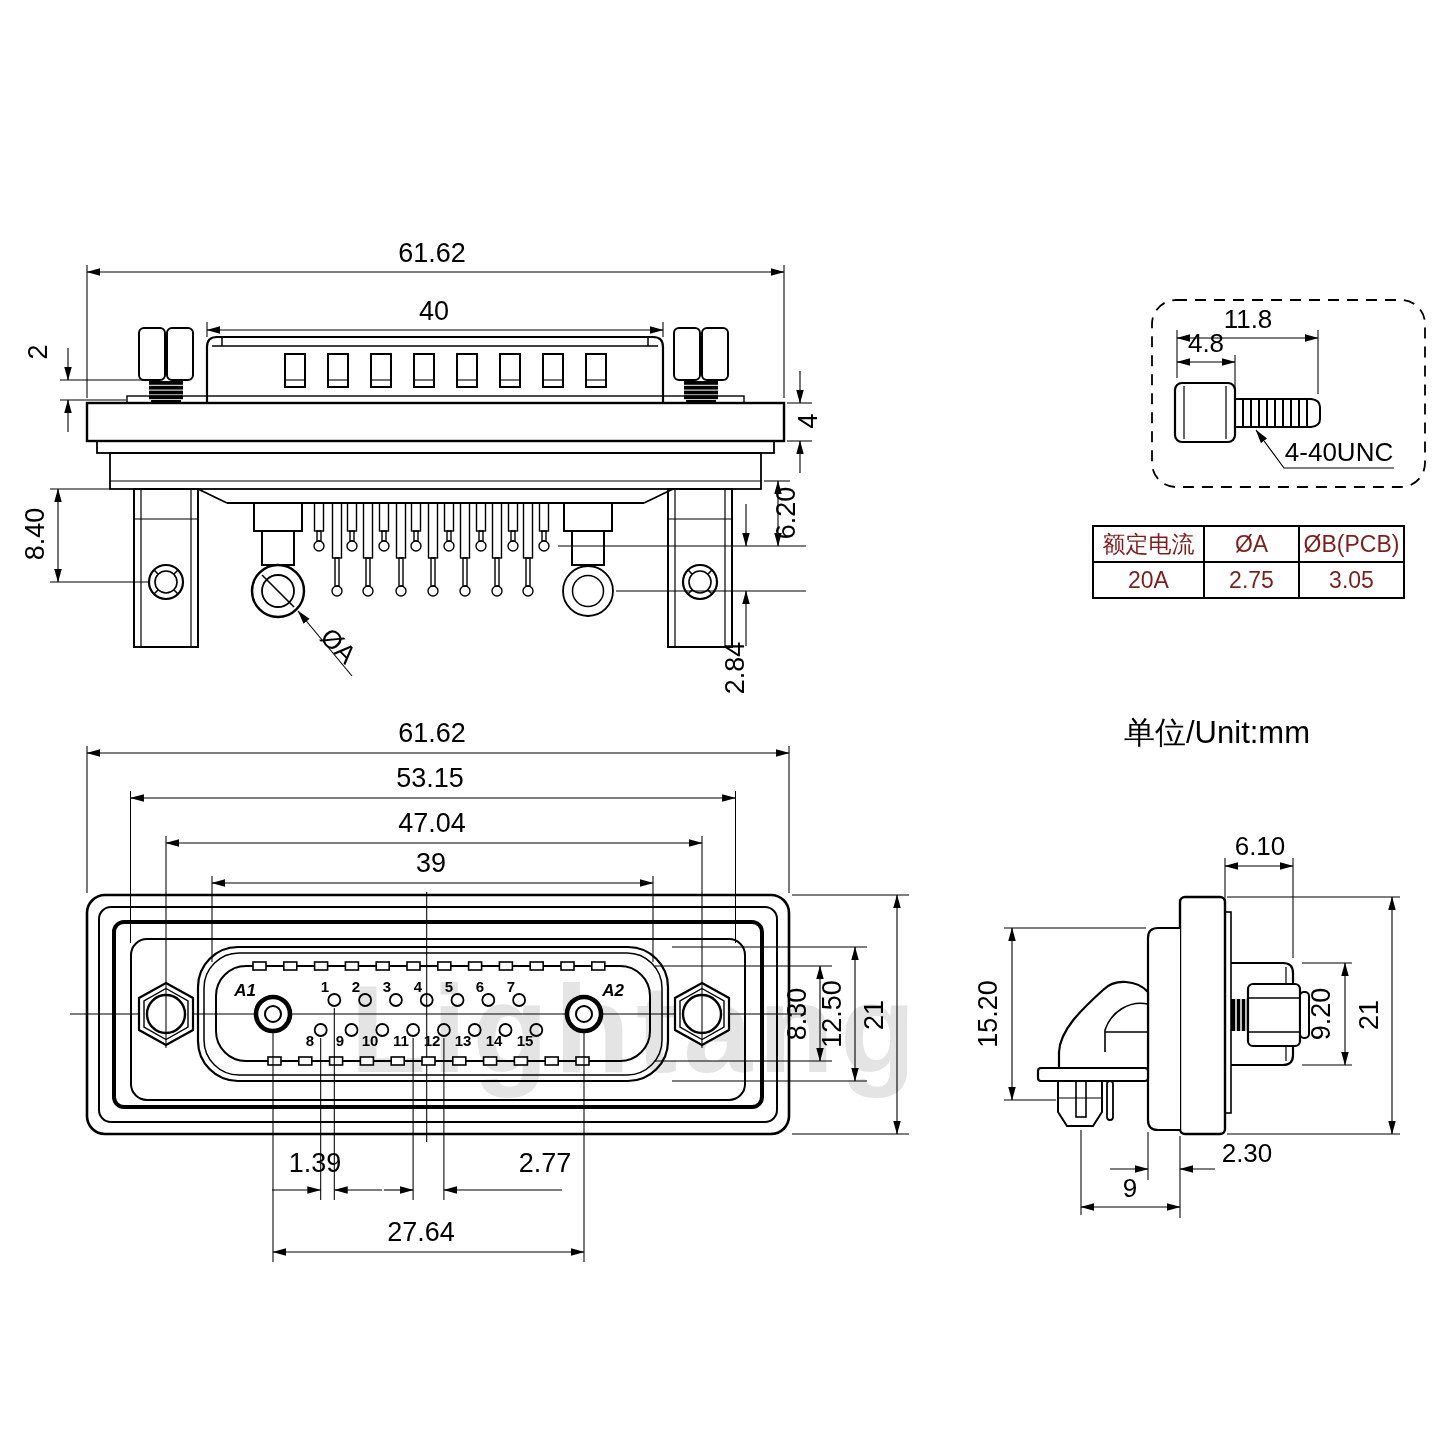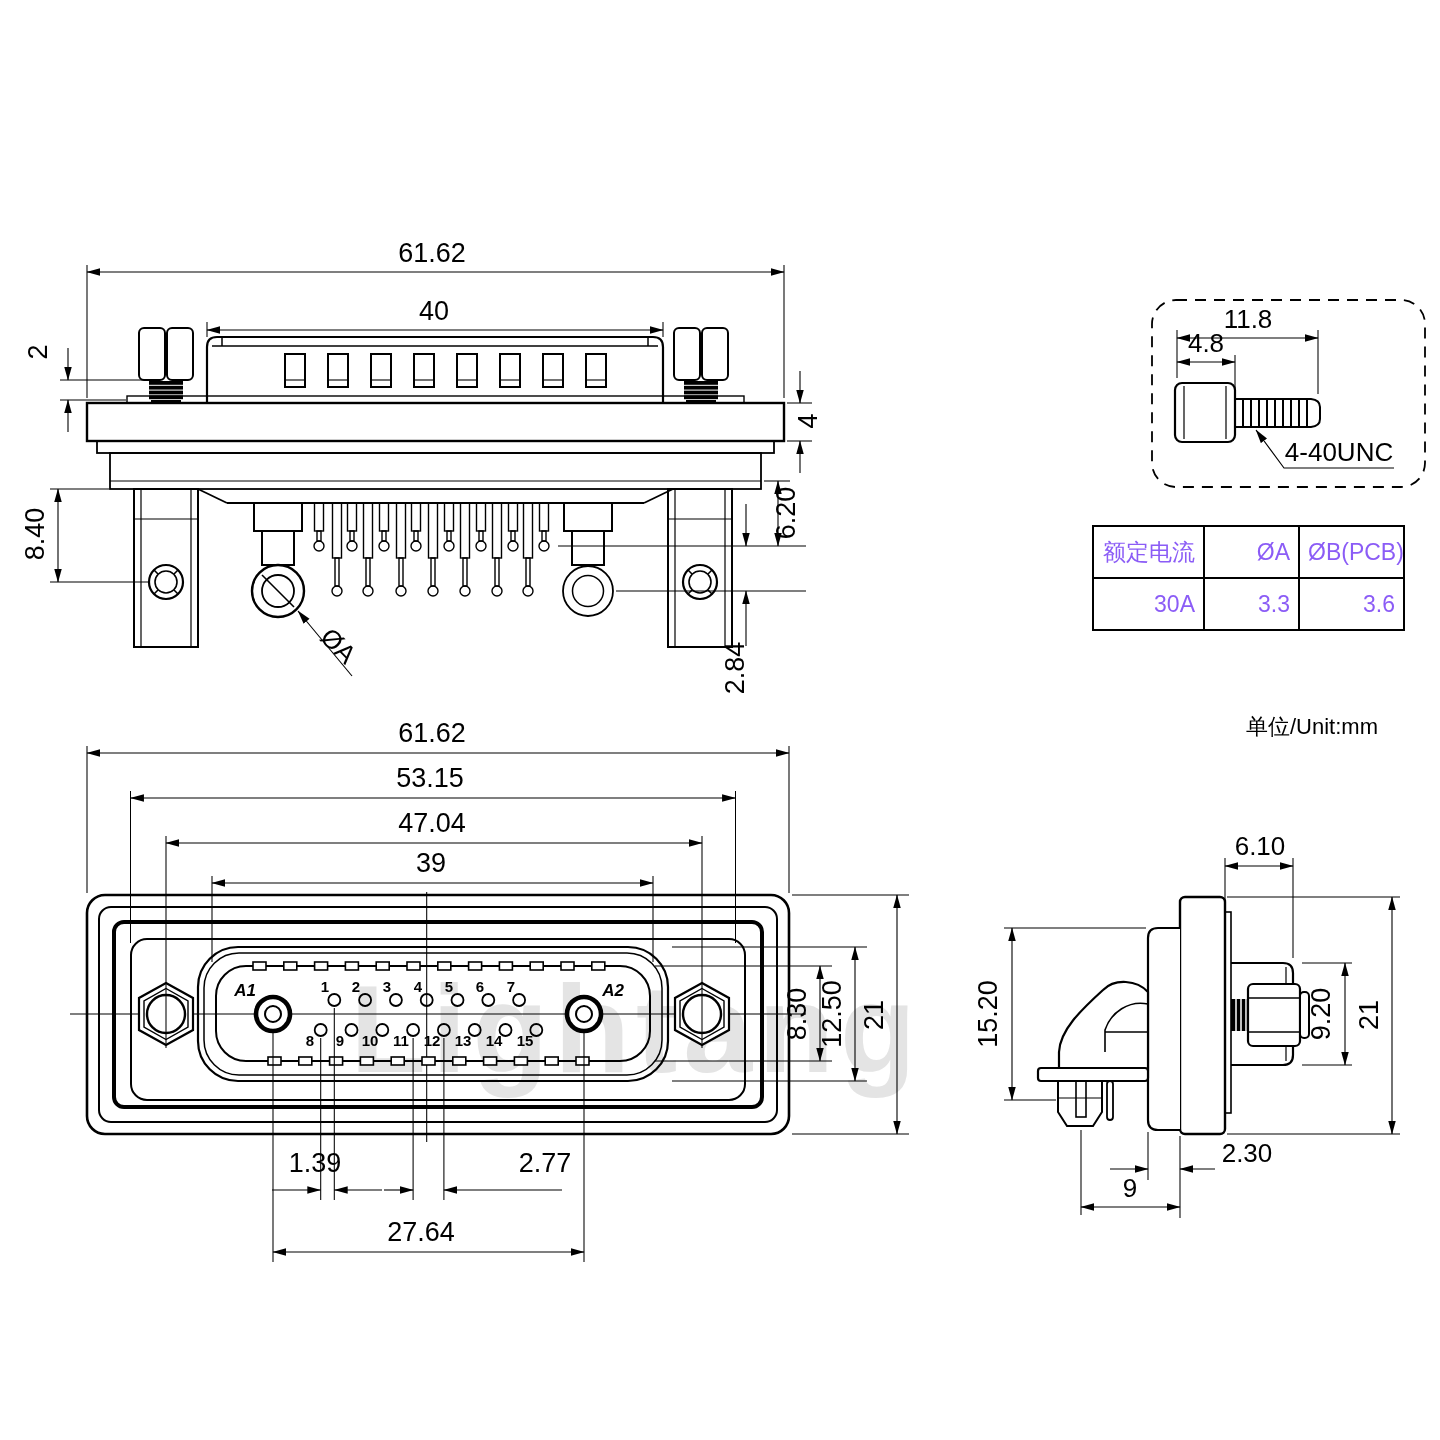--- a/index.html
+++ b/index.html
@@ -12,25 +12,25 @@
   .dim{fill:none;stroke:#000;stroke-width:1.1;}
   .ext{fill:none;stroke:#000;stroke-width:1.05;}
   .dtxt{font-size:27px;fill:#000;text-anchor:middle;}
   .stxt{font-size:26px;fill:#000;text-anchor:middle;}
   .ptxt{font-size:15px;font-weight:bold;fill:#000;text-anchor:middle;}
   .atxt{font-size:17px;font-weight:bold;fill:#000;text-anchor:middle;font-style:italic;}
   .wm{font-size:124px;font-weight:bold;fill:#e4e4e4;letter-spacing:6px;text-anchor:middle;}
   
   #spec-table{position:absolute;left:1092px;top:525px;width:311px;border-collapse:collapse;
               table-layout:fixed;}
-  #spec-table td,#spec-table th{border:2.2px solid #000;text-align:right;vertical-align:middle;
-              font-size:23px;font-weight:normal;color:#8b5cf6;padding:8px;height:34px;}
+  #spec-table td,#spec-table th{border:2.2px solid #000;text-align:center;vertical-align:middle;
+              font-size:23px;font-weight:normal;color:#7f1d1d;padding:0;height:34px;}
   #spec-table col.c1{width:111px}#spec-table col.c2{width:95px}#spec-table col.c3{width:105px}
-  #unit-note{position:absolute;left:1067px;top:712px;width:311px;text-align:right;
-             font-size:22px;color:#000;}
+  #unit-note{position:absolute;left:1124px;top:712px;width:311px;text-align:left;
+             font-size:31px;color:#000;}
 </style>
 </head>
 <body>
 
 <div id="page">
 
 <svg width="1440" height="1440" viewBox="0 0 1440 1440">
   <defs>
     <marker id="ah" viewBox="0 0 12 8" refX="11.5" refY="4" markerWidth="14" markerHeight="9.4" orient="auto-start-reverse" markerUnits="userSpaceOnUse">
       <path d="M12,4 L0,0.7 L0,7.3 Z" fill="#000"></path>
@@ -499,21 +499,21 @@
         <col class="c2">
         <col class="c3">
       </colgroup>
   <tbody>
         <tr>
     <th>额定电流</th>
     <th>ØA</th>
     <th>ØB(PCB)</th>
   </tr>
   <tr>
-    <td>30A</td>
-    <td>3.3</td>
-    <td>3.6</td>
+    <td>20A</td>
+    <td>2.75</td>
+    <td>3.05</td>
   </tr>
 </tbody>
     </table>
 <div id="unit-note">单位/Unit:mm</div>
 
 </div>
 
 </body></html>

